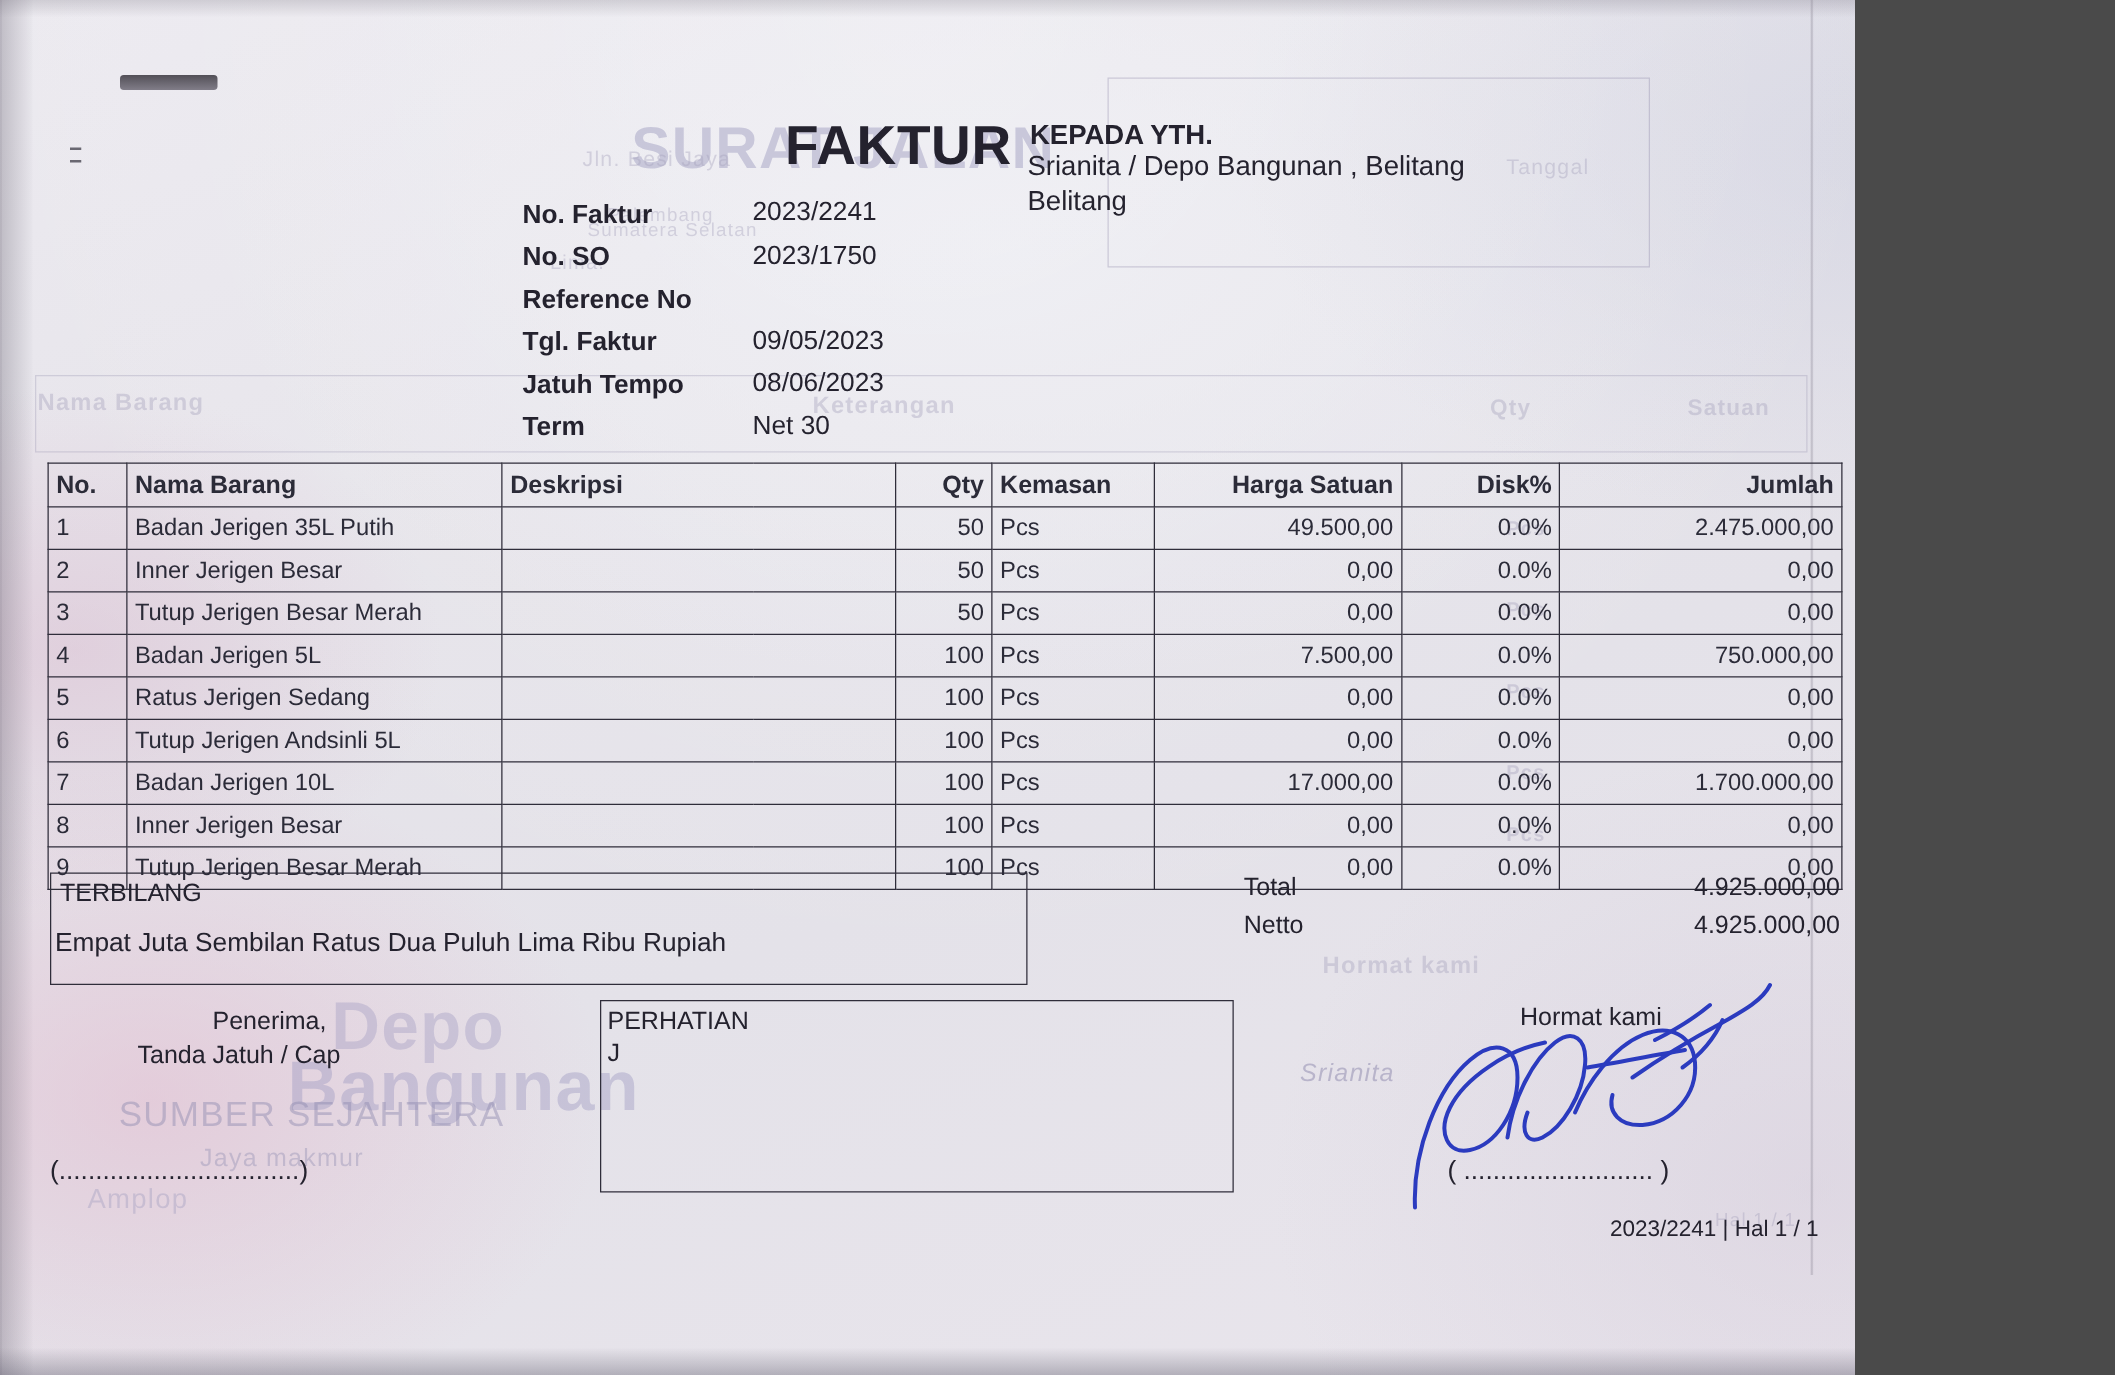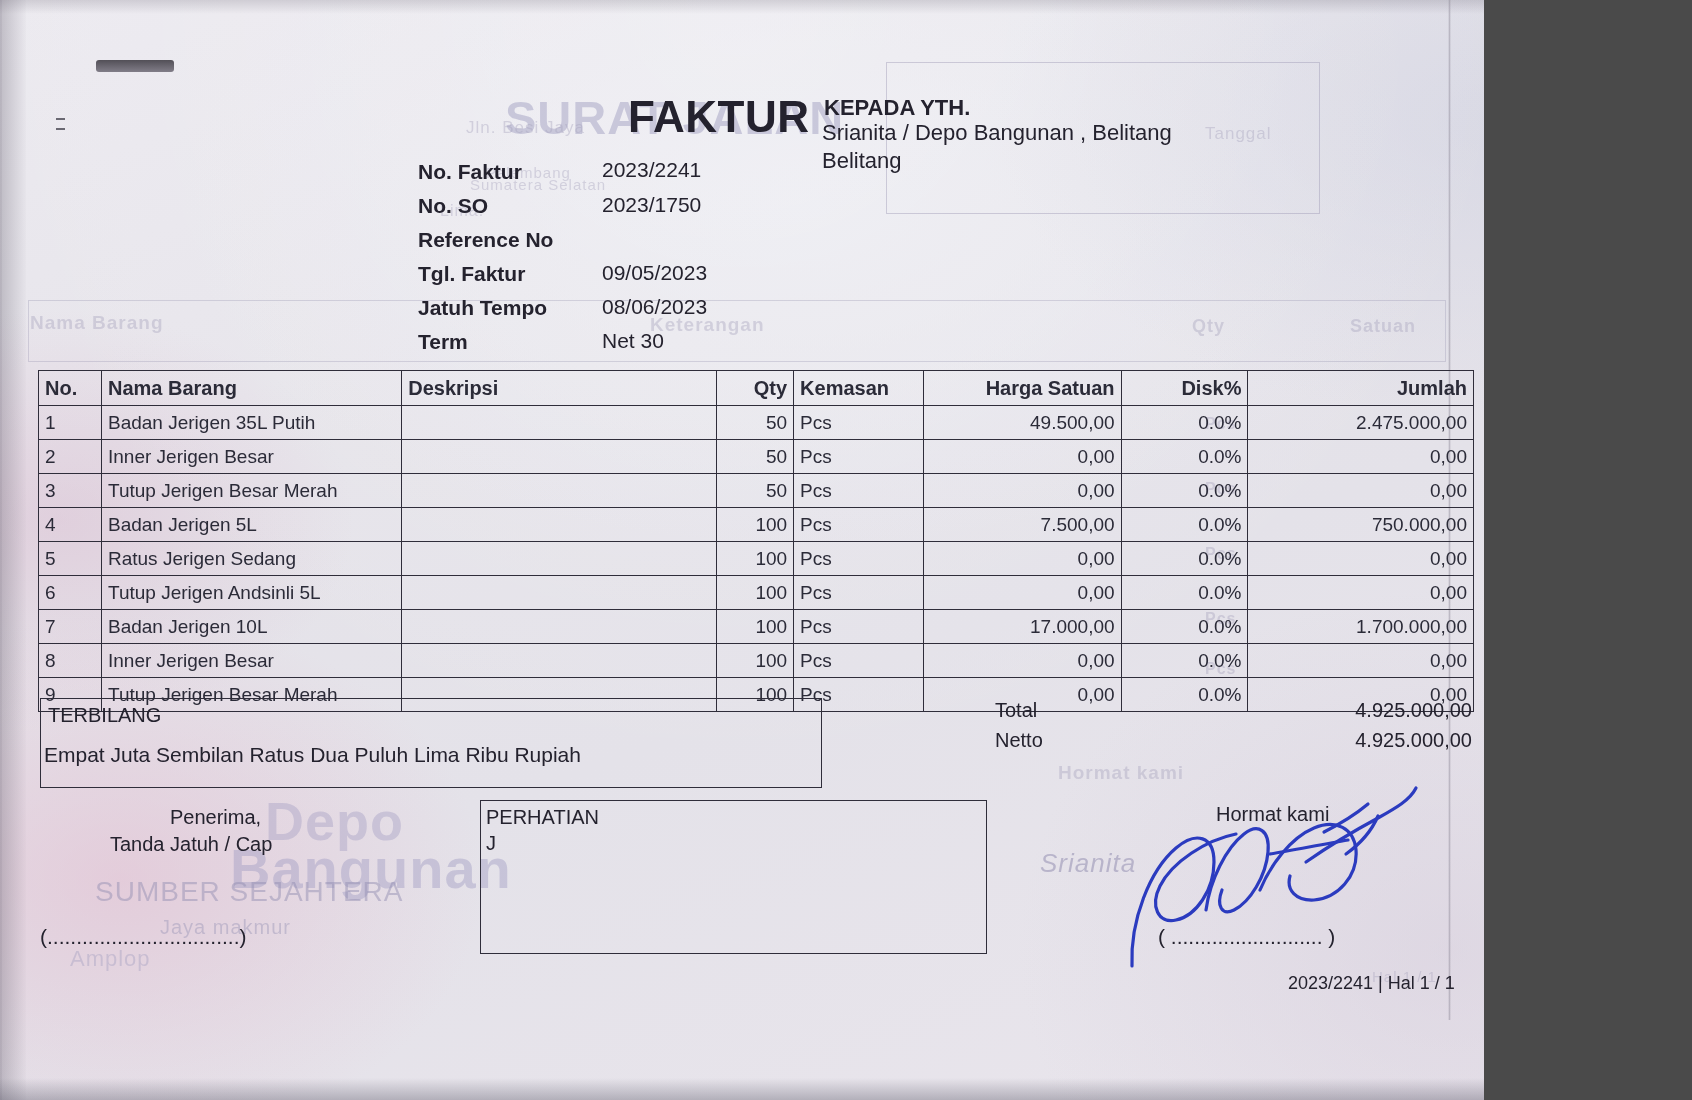--- a/index.html
+++ b/index.html
@@ -90,21 +90,21 @@
   .ghost-hd2 { left: 650px; top: 314px; font-size: 19px; }
   .ghost-hd3 { left: 1192px; top: 316px; font-size: 18px; }
   .ghost-hd4 { left: 1350px; top: 316px; font-size: 18px; }
   .ghost-hormat { left: 1058px; top: 762px; font-size: 19px; }
   .ghost-hal { left: 1372px; top: 968px; font-size: 15px; font-weight:400;}
   .ghost-depo1 { left: 265px; top: 790px; font-size: 54px; color:#a6a0c4; opacity:.42; }
   .ghost-depo2 { left: 230px; top: 836px; font-size: 56px; color:#9e9ac2; opacity:.42; }
   .ghost-depo3 { left: 95px; top: 876px; font-size: 28px; color:#8f8bb0; opacity:.45; font-weight:400;}
   .ghost-depo4 { left: 160px; top: 916px; font-size: 20px; color:#9b97b8; opacity:.45; font-weight:400;}
   .ghost-depo5 { left: 70px; top: 946px; font-size: 22px; color:#a29ec0; opacity:.40; font-weight:400;}
-  .ghost-scribble { left: 1040px; top: 848px; font-size: 26px; color:#8d88ad; opacity:.5; font-weight:400; font-style: italic;}
+  .ghost-scribble { left: 1040px; top: 848px; font-size: 20px; color:#8d88ad; opacity:.5; font-weight:400; font-style: italic;}
   .ghost-col { position:absolute; color:#a7a3bd; opacity:.40; font-size:16px; }
 
   .ghost-box1 { position:absolute; left: 886px; top: 62px; width: 432px; height: 150px; border:1px solid rgba(150,146,175,.40); }
   .ghost-box2 { position:absolute; left: 28px; top: 300px; width: 1416px; height: 60px; border:1px solid rgba(150,146,175,.32); }
 
   
   .txt { position: absolute; white-space: nowrap; color: #24222e; }
   .bold { font-weight: 700; }
 
   #faktur-title {

